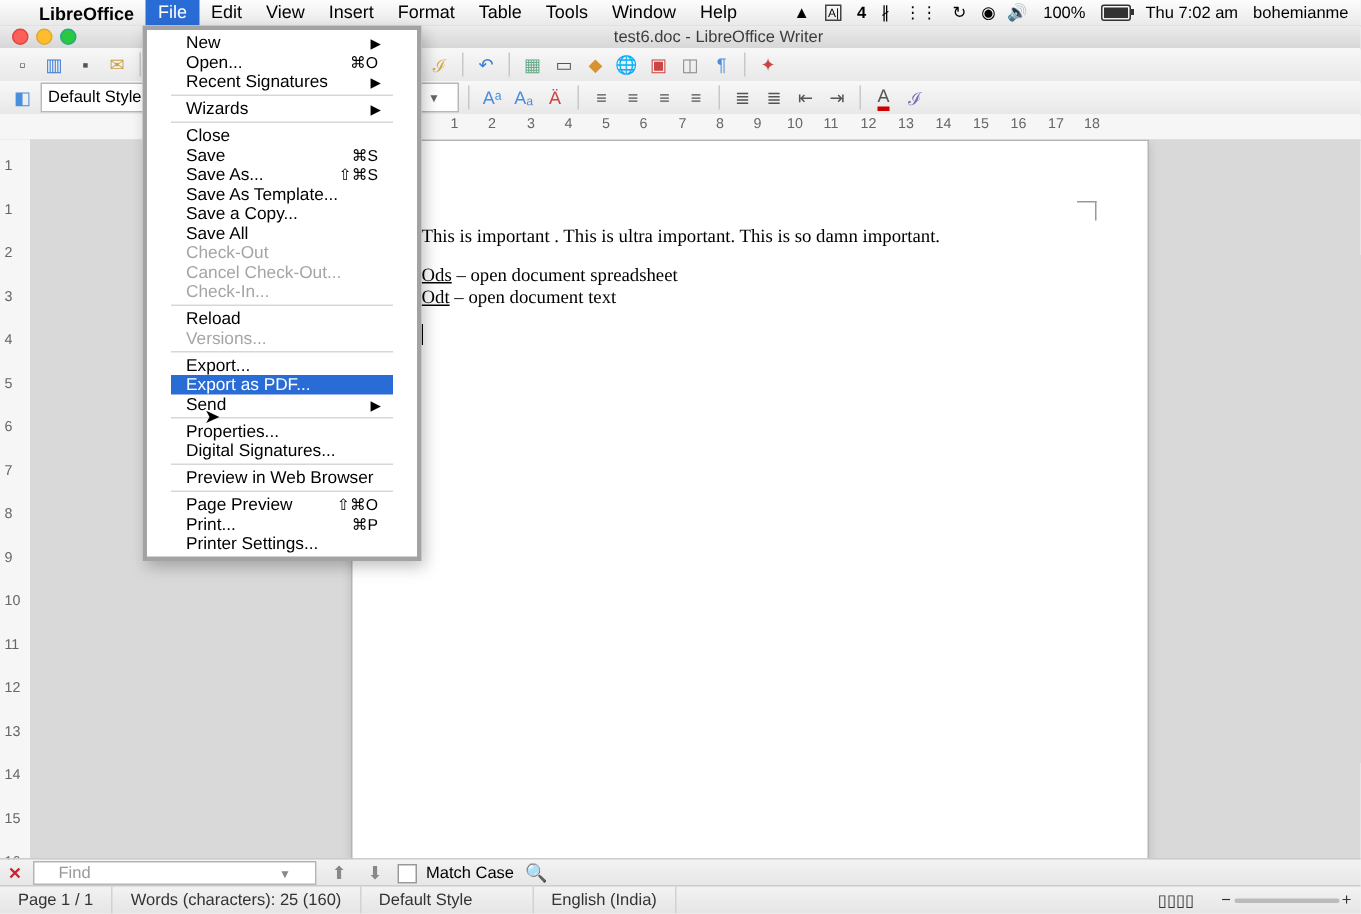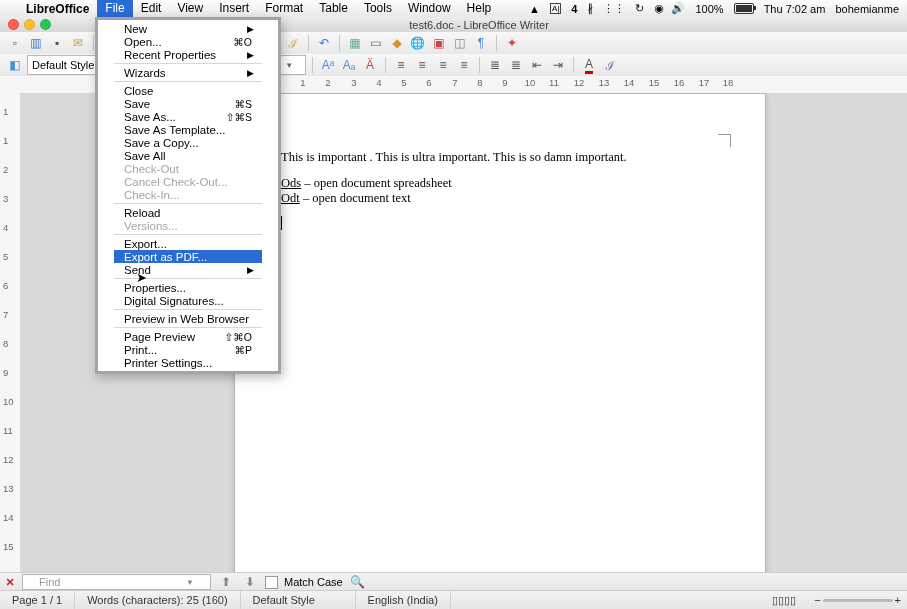--- a/index.html
+++ b/index.html
@@ -474,21 +474,21 @@
 <div class="dropdown" id="fileMenu">
     <div class="mi">
       <span>New</span>
       <span class="arrow-r">▶</span>
     </div>
     <div class="mi">
       <span>Open...</span>
       <span class="sc">⌘O</span>
     </div>
     <div class="mi">
-      <span>Recent Properties</span>
+      <span>Recent Signatures</span>
       <span class="arrow-r">▶</span>
     </div>
     <div class="sep"></div>
     <div class="mi">
       <span>Wizards</span>
       <span class="arrow-r">▶</span>
     </div>
     <div class="sep"></div>
     <div class="mi">
       <span>Close</span>

